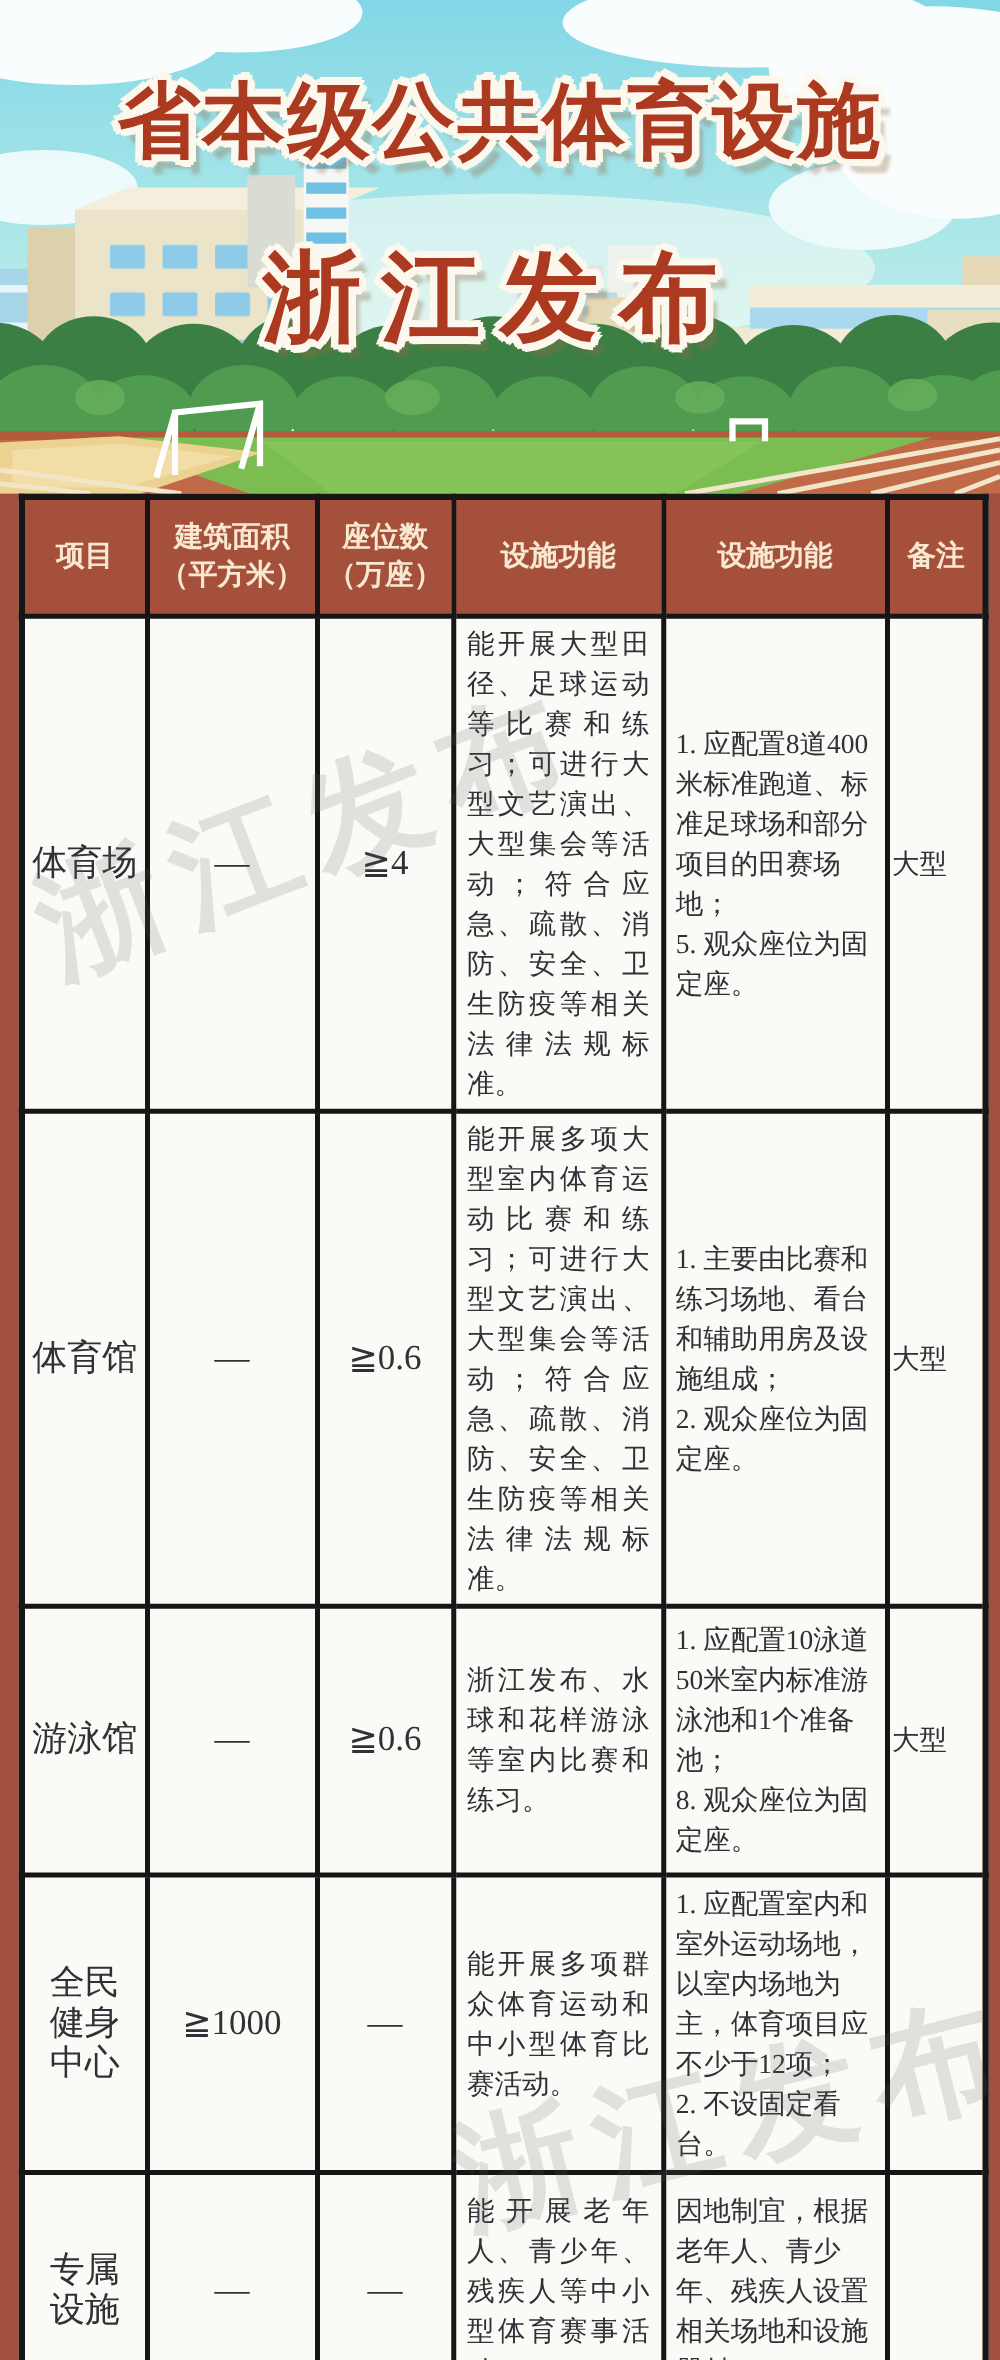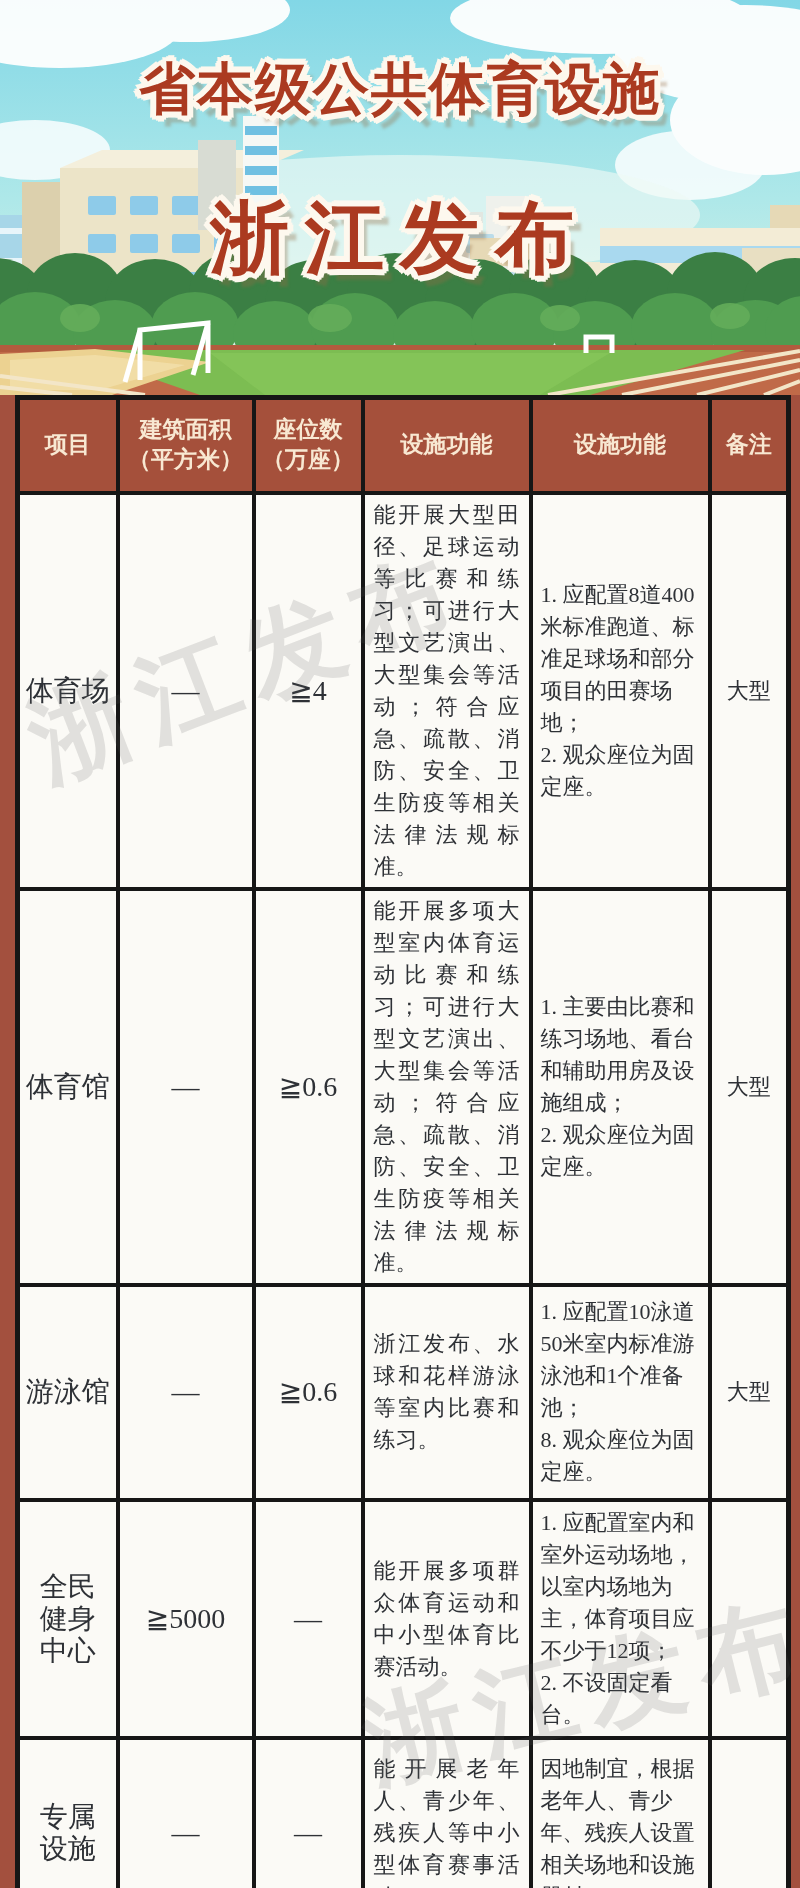--- a/index.html
+++ b/index.html
@@ -15,42 +15,42 @@
     font-weight:900;
     color:#ab3a20;
     font-family:"Liberation Serif","DejaVu Serif",serif;
     text-shadow:
       0 -5px 0 #fdf8ee, 0 5px 0 #fdf8ee, -5px 0 0 #fdf8ee, 5px 0 0 #fdf8ee,
       -4px -4px 0 #fdf8ee, 4px -4px 0 #fdf8ee, -4px 4px 0 #fdf8ee, 4px 4px 0 #fdf8ee,
       -6px 2px 0 #fdf8ee, 6px 2px 0 #fdf8ee, 2px -6px 0 #fdf8ee, 2px 6px 0 #fdf8ee,
       9px 11px 3px rgba(150,110,70,.35);
     white-space:nowrap;
   }
-  .title-l1{position:absolute;top:52px;left:0;width:800px;font-size:56px;letter-spacing:2px;}
+  .title-l1{position:absolute;top:52px;left:0;width:800px;font-size:66px;letter-spacing:2px;}
   .title-l2{position:absolute;top:186px;left:0;width:800px;font-size:79px;letter-spacing:16px;}
 
   
   .wm{position:absolute;font-weight:bold;color:rgba(95,95,95,0.16);
       font-size:100px;letter-spacing:14px;white-space:nowrap;z-index:5;pointer-events:none;
       font-family:"Liberation Sans","DejaVu Sans",sans-serif;}
   .wm1{left:20px;top:600px;transform:rotate(-21deg);}
   .wm2{left:360px;top:1625px;transform:rotate(-14deg);}
 
   
   .tbl-wrap{position:absolute;left:15px;top:395px;width:790px;height:1461px;}
   table.cfg{border-collapse:collapse;table-layout:fixed;width:771px;height:1461px;
     background:#fbfaf6;border:5px solid #161616;}
   table.cfg td, table.cfg th{border:4px solid #161616;vertical-align:middle;overflow:hidden;}
   th.hd{background:#a5503b;color:#f8e8d2;font-weight:bold;font-size:23px;
     line-height:30px;text-align:center;white-space:pre-line;padding:2px;}
   td{color:#2e3136;font-size:22px;line-height:32px;background:#fbfaf6;}
   td.c{text-align:center;padding:2px;white-space:pre-line;font-size:28px;}
   td.fn{text-align:justify;text-justify:inter-character;padding:4px 9px;}
   td.rq{text-align:left;padding:4px 8px;white-space:pre-line;}
-  td.nt{text-align:center;padding:2px;}
+  td.nt{text-align:left;padding:2px;}
 
   tr.h-head{height:95px;}
   tr.h-r1{height:363px;}
   tr.h-r2{height:359px;}
   tr.h-r3{height:215px;}
   tr.h-r4{height:238px;}
   tr.h-r5{height:191px;}
 </style>
 </head>
 <body>
@@ -213,21 +213,21 @@
         <th class="hd">设施功能</th>
         <th class="hd">设施功能</th>
         <th class="hd">备注</th>
       </tr>
       <tr class="h-r1">
         <td class="c">体育场</td>
         <td class="c">—</td>
         <td class="c">≧4</td>
         <td class="fn">能开展大型田径、足球运动等比赛和练习；可进行大型文艺演出、大型集会等活动；符合应急、疏散、消防、安全、卫生防疫等相关法律法规标准。</td>
         <td class="rq">1. 应配置8道400米标准跑道、标准足球场和部分项目的田赛场地；
-2. 观众座位为固定座。</td>
+5. 观众座位为固定座。</td>
         <td class="nt">大型</td>
       </tr>
       <tr class="h-r2">
         <td class="c">体育馆</td>
         <td class="c">—</td>
         <td class="c">≧0.6</td>
         <td class="fn">能开展多项大型室内体育运动比赛和练习；可进行大型文艺演出、大型集会等活动；符合应急、疏散、消防、安全、卫生防疫等相关法律法规标准。</td>
         <td class="rq">1. 主要由比赛和练习场地、看台和辅助用房及设施组成；
 2. 观众座位为固定座。</td>
         <td class="nt">大型</td>
@@ -238,21 +238,21 @@
         <td class="c">≧0.6</td>
         <td class="fn">浙江发布、水球和花样游泳等室内比赛和练习。</td>
         <td class="rq">1. 应配置10泳道50米室内标准游泳池和1个准备池；
 8. 观众座位为固定座。</td>
         <td class="nt">大型</td>
       </tr>
       <tr class="h-r4">
         <td class="c">全民
 健身
 中心</td>
-        <td class="c">≧5000</td>
+        <td class="c">≧1000</td>
         <td class="c">—</td>
         <td class="fn">能开展多项群众体育运动和中小型体育比赛活动。</td>
         <td class="rq">1. 应配置室内和室外运动场地，以室内场地为主，体育项目应不少于12项；
 2. 不设固定看台。</td>
         <td class="nt"></td>
       </tr>
       <tr class="h-r5">
         <td class="c">专属
 设施</td>
         <td class="c">—</td>

